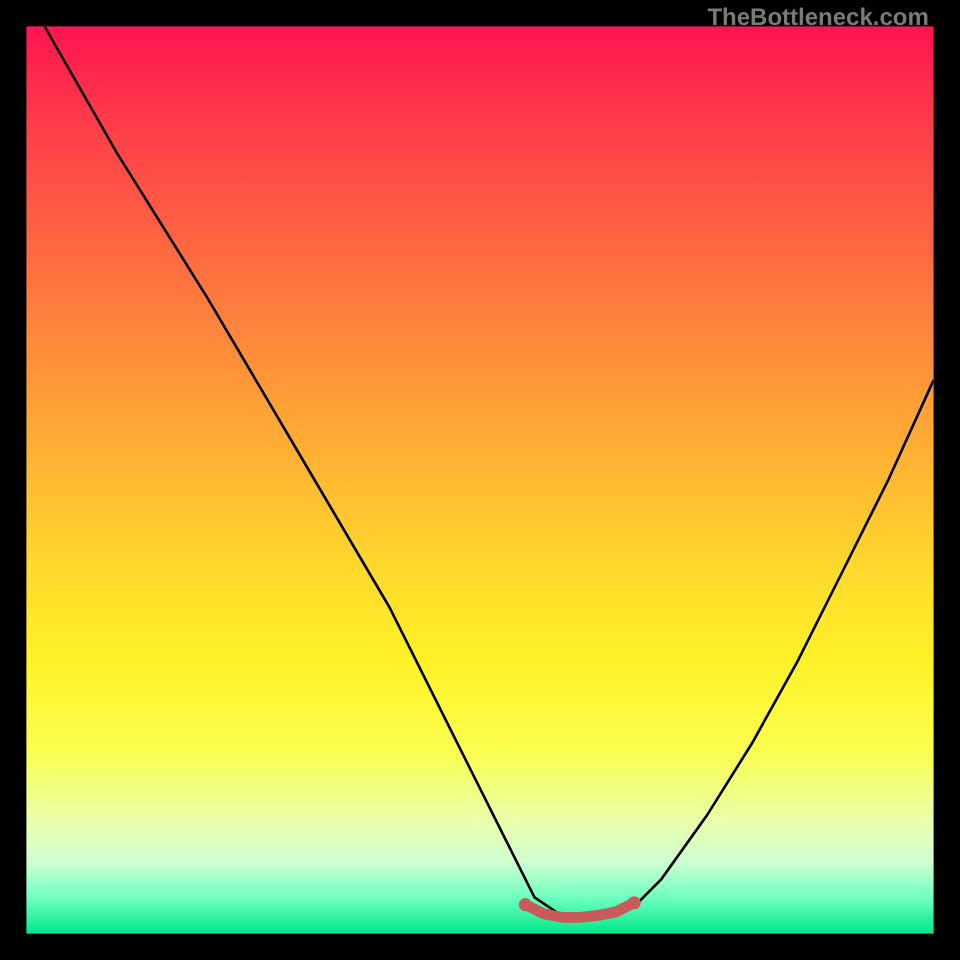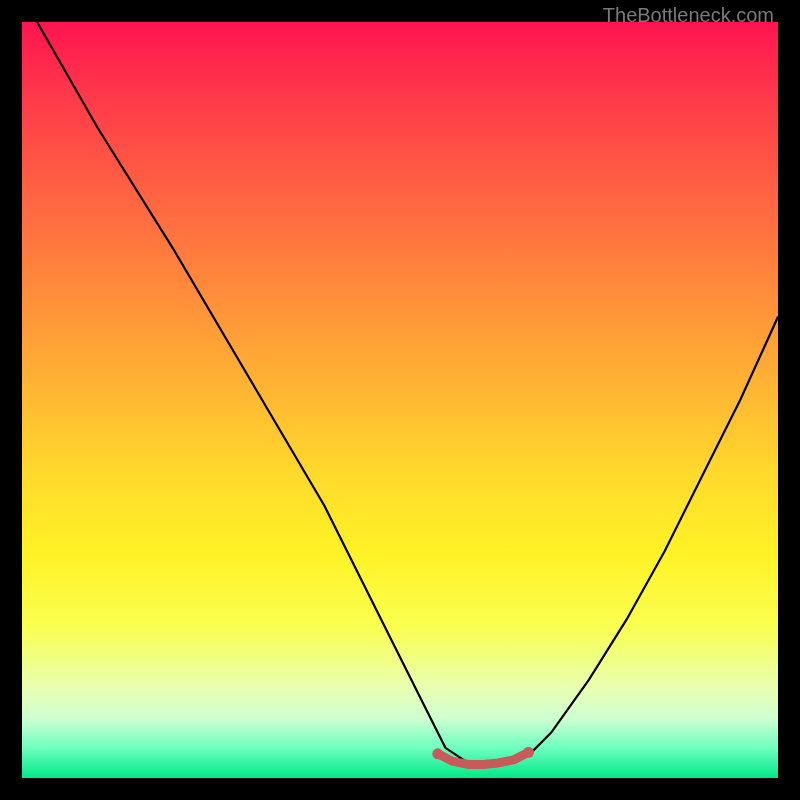--- a/index.html
+++ b/index.html
@@ -31,21 +31,21 @@
       #70ffc0 96%,
       #00e888 100%
     );
   }
   .watermark {
     position: absolute;
     top: 4px;
     right: 26px;
     color: #7a7a7a;
     font-size: 20px;
-    font-weight: 400;
+    font-weight: 700;
     z-index: 5;
   }
   svg.curve {
     position: absolute;
     left: 0; top: 0;
     width: 100%; height: 100%;
   }
 </style>
 </head>
 <body>

